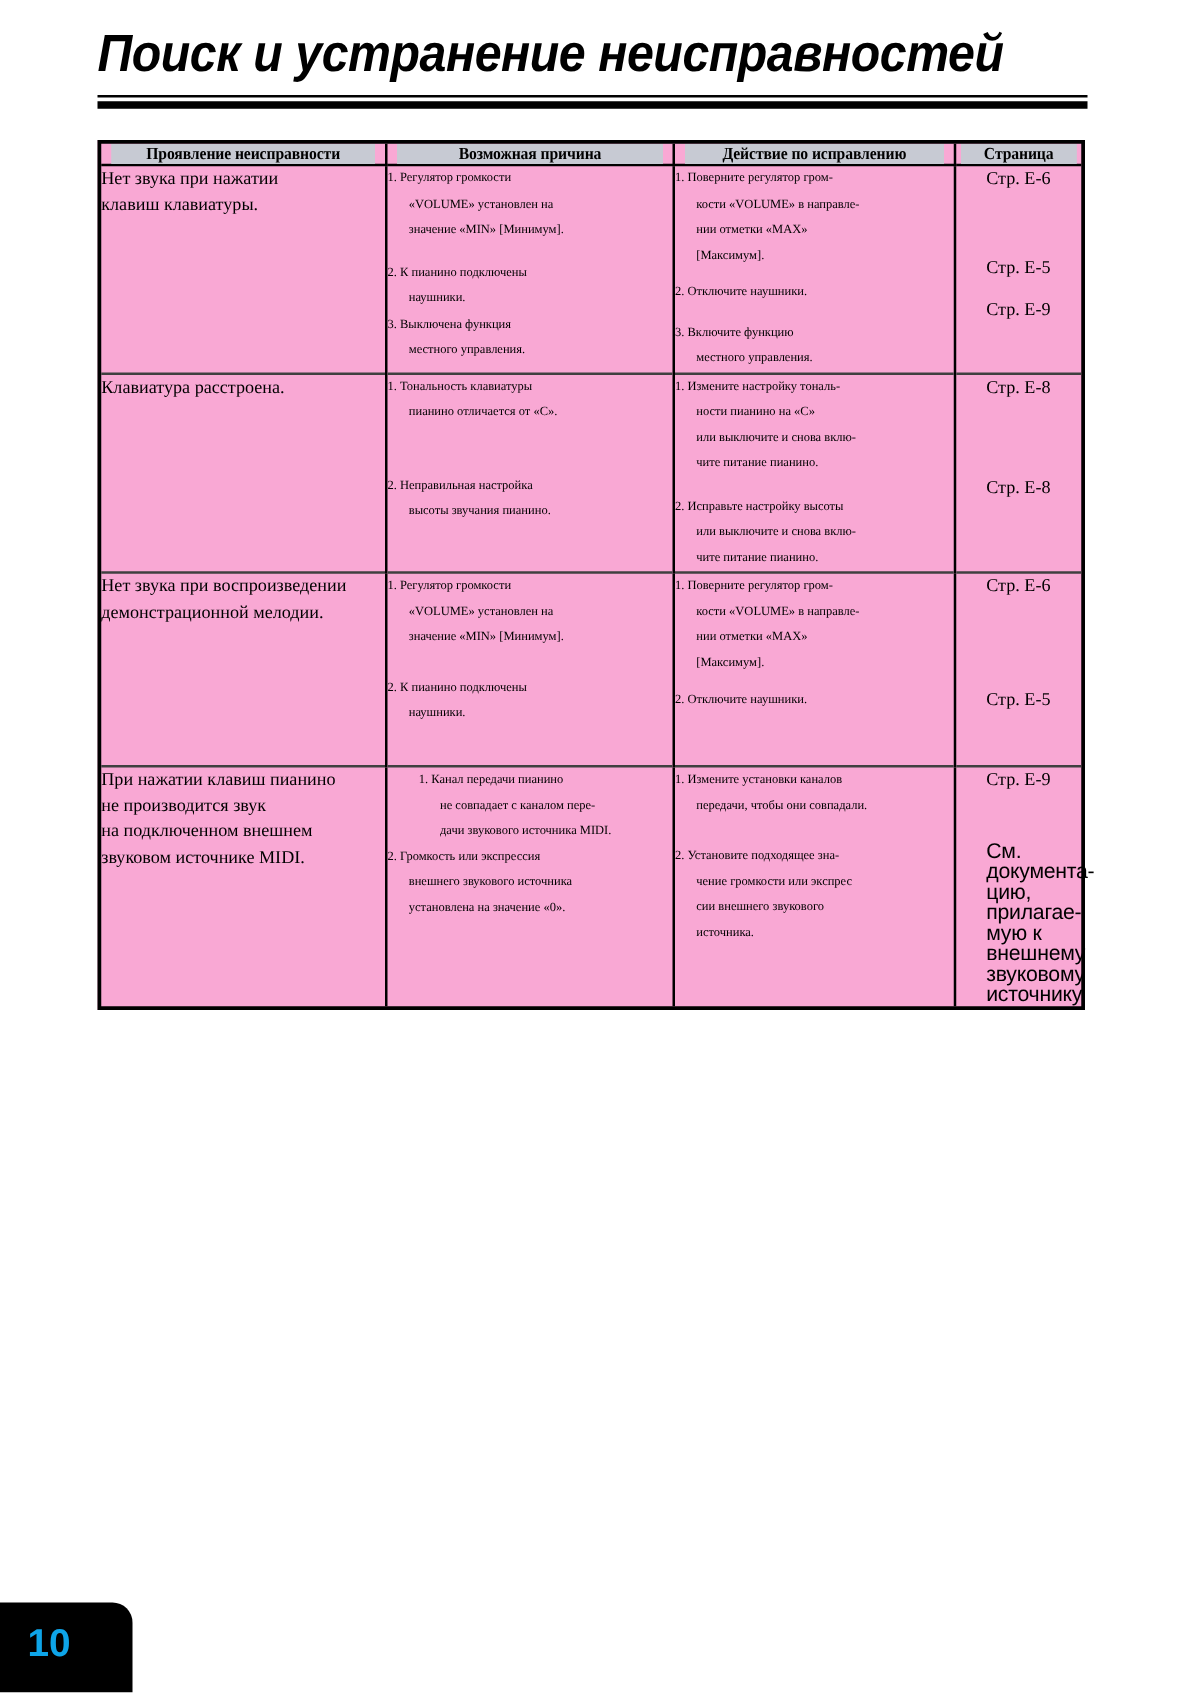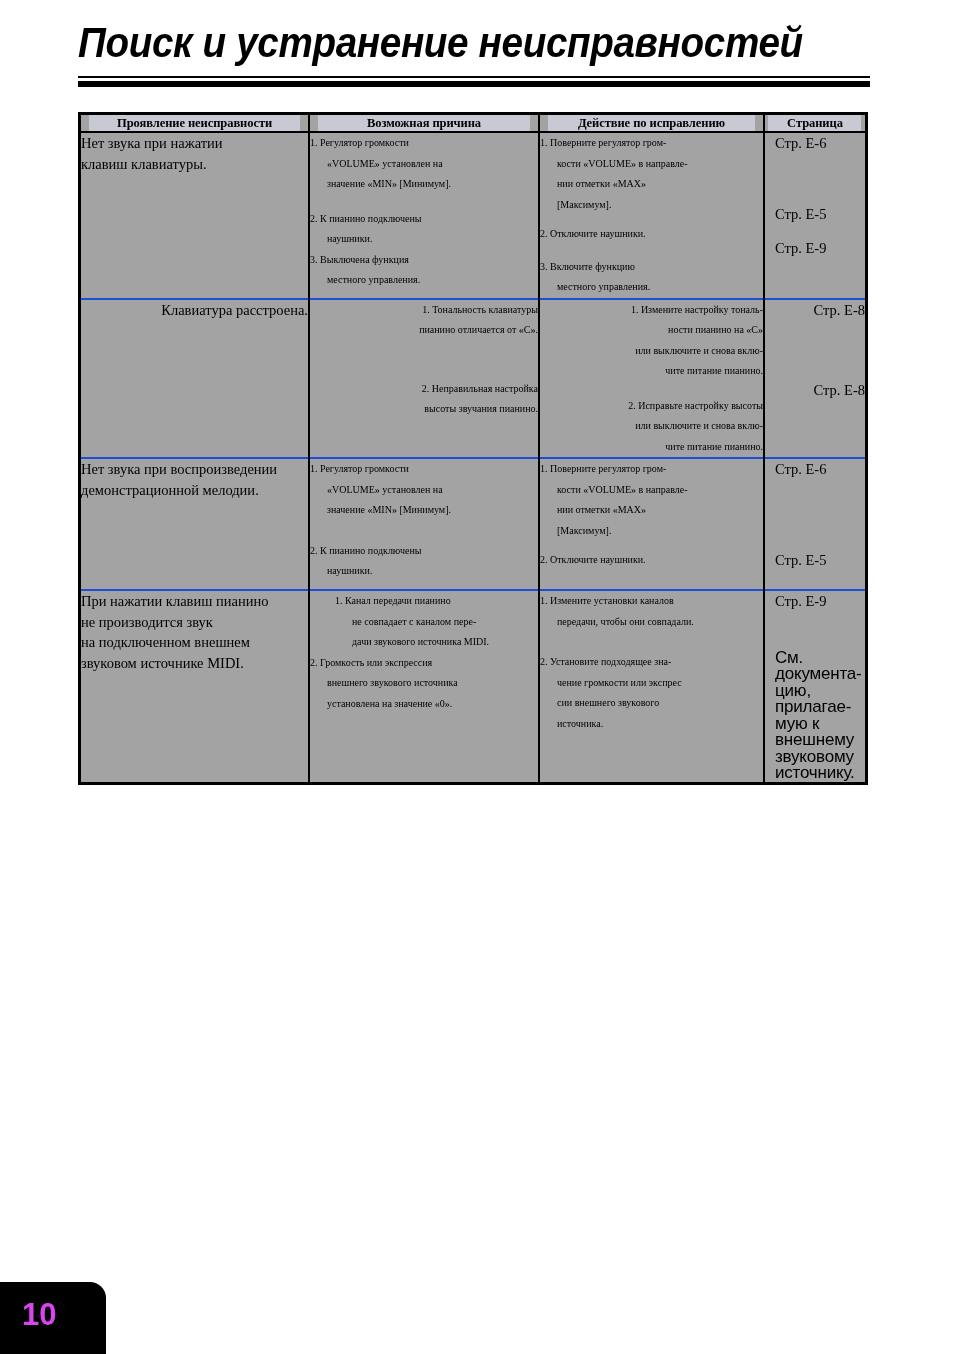--- a/index.html
+++ b/index.html
@@ -47,21 +47,21 @@
   }
 
   
   .tbl-wrap {
     position: absolute;
     left: 78px;
     top: 112px;
     width: 790px;
     border: 3px solid #000;
     box-sizing: border-box;
-    background: #a3a3a3;
+    background: #f9a8d4;
   }
   table.tt {
     border-collapse: collapse;
     width: 100%;
     table-layout: fixed;
   }
   table.tt col.c1 { width: 228px; }
   table.tt col.c2 { width: 230px; }
   table.tt col.c3 { width: 225px; }
   table.tt col.c4 { width: 101px; }
@@ -77,25 +77,25 @@
     background: #c7cad3;
     border-bottom: 2px solid #000;
     font-weight: bold;
     font-size: 13.5px;
     text-align: center;
     padding: 13px 4px 13px 4px;
     transform: scaleX(0.93);
     letter-spacing: -0.1px;
   }
 
-  tbody tr { border-bottom: 2px solid #1d4ed8; }
+  tbody tr { border-bottom: 2px solid #404040; }
   tbody tr:last-child { border-bottom: none; }
 
   tbody td { padding: 11px 10px 12px 12px; }
-  tbody td.col-page { padding-left: 10px; border-radius: 31px; }
+  tbody td.col-page { padding-left: 24px; border-radius: 31px; }
 
   .sym-line {
     font-size: 14.5px;
     line-height: 20.5px;
     white-space: pre-line;
   }
 
   
   .item {
     display: block;
@@ -133,21 +133,21 @@
     color: #fff;
   }
   .page-tab .num {
     position: absolute;
     left: 22px;
     top: 16px;
     font-family: "Liberation Sans", sans-serif;
     font-weight: bold;
     font-size: 31px;
     line-height: 34px;
-    color: #d946ef;
+    color: #0ea5e9;
   }
 </style>
 </head>
 <body>
 
 <div class="page-header">
   <div class="page-title">Поиск и устранение неисправностей</div>
   <div class="rule-thin"></div>
   <div class="rule-thick"></div>
 </div>
@@ -193,21 +193,21 @@
           <span class="item">3. Включите функцию
 местного управления.</span>
         </td>
         <td class="col-page">
           <div class="pgitem" style="margin-bottom:50px;">Стр. E-6</div>
           <div class="pgitem" style="margin-bottom:14px;">Стр. E-5</div>
           <div class="pgitem">Стр. E-9</div>
         </td>
       </tr>
 
-      <tr style="height:148px;text-align:right;">
+      <tr style="height:148px;">
         <td>
           <div class="sym-line">Клавиатура расстроена.</div>
         </td>
         <td>
           <span class="item" style="margin-bottom:38px;">1. Тональность клавиатуры
 пианино отличается от «C».</span>
           <span class="item">2. Неправильная настройка
 высоты звучания пианино.</span>
         </td>
         <td>
@@ -218,21 +218,21 @@
           <span class="item">2. Исправьте настройку высоты
 или выключите и снова вклю-
 чите питание пианино.</span>
         </td>
         <td class="col-page">
           <div class="pgitem" style="margin-bottom:60px;">Стр. E-8</div>
           <div class="pgitem">Стр. E-8</div>
         </td>
       </tr>
 
-      <tr style="height:132px;">
+      <tr style="height:155px;">
         <td>
           <div class="sym-line">Нет звука при воспроизведении
 демонстрационной мелодии.</div>
         </td>
         <td>
           <span class="item" style="margin-bottom:20px;">1. Регулятор громкости
 «VOLUME» установлен на
 значение «MIN» [Минимум].</span>
           <span class="item">2. К пианино подключены
 наушники.</span>

